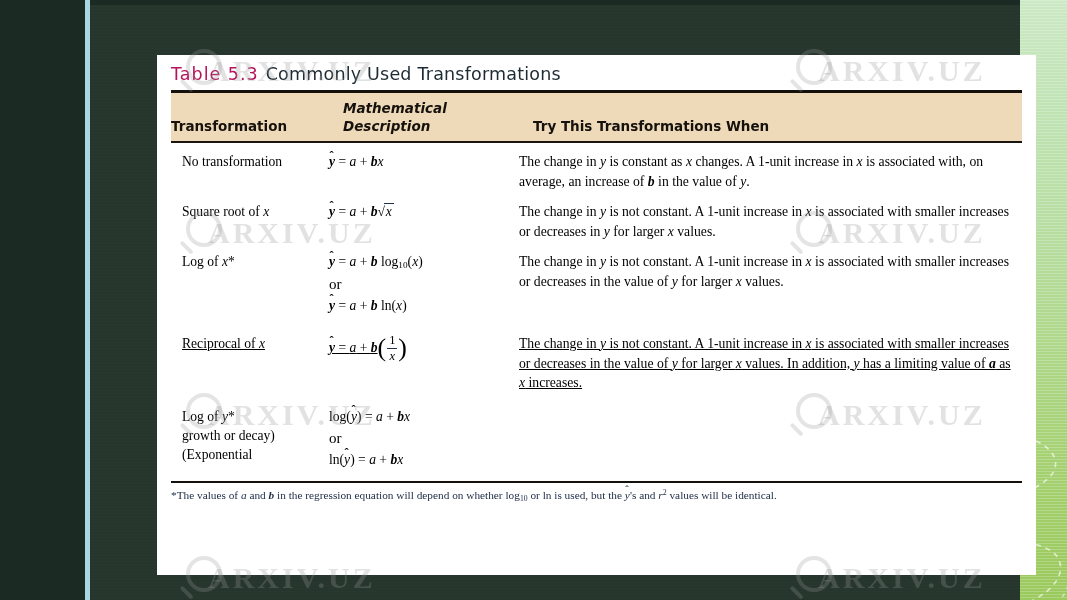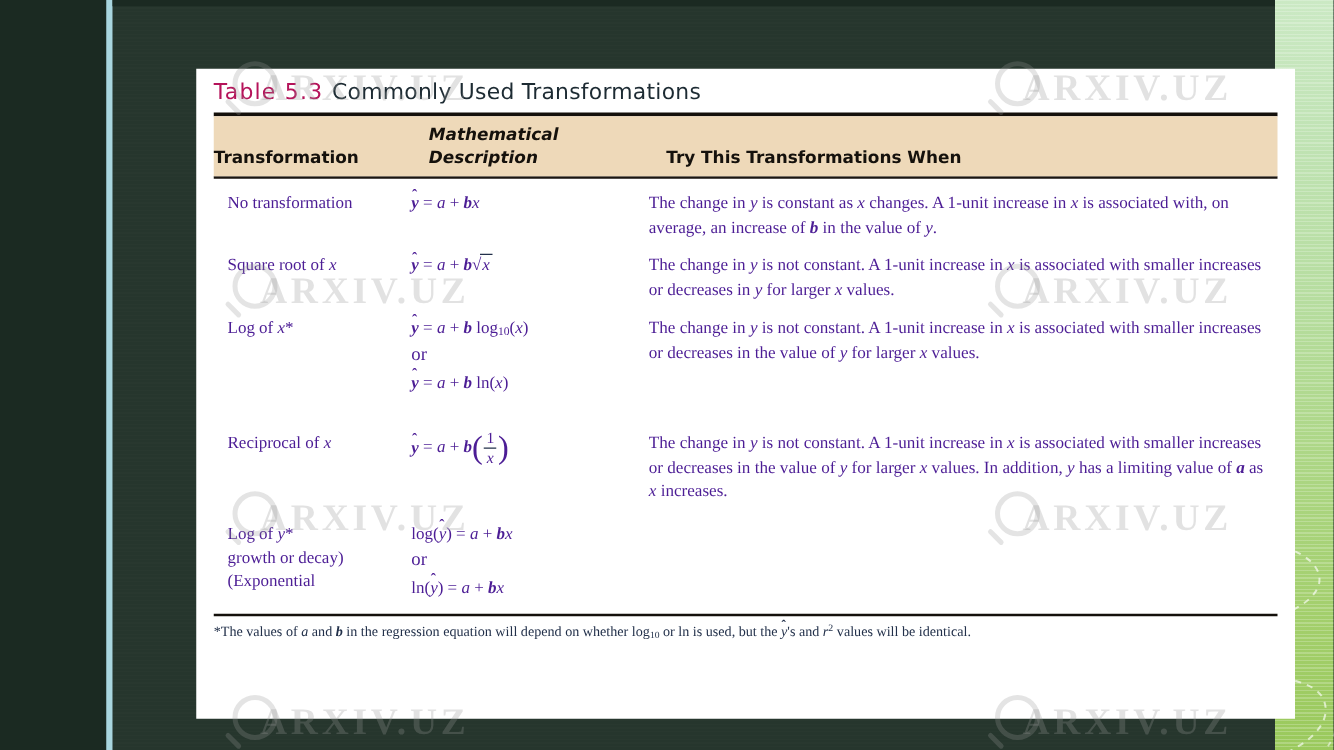--- a/index.html
+++ b/index.html
@@ -178,21 +178,21 @@
 
   .body-area {
     padding: 9px 0 0 0;
   }
   .drow {
     display: flex;
     margin-bottom: 11px;
   }
   .cellname, .cellmath, .celldesc {
     font-family: "Liberation Serif", serif;
-    color: #4c1d95;
+    color: #000000;
     font-size: 13.6px;
     line-height: 1.42;
   }
   .cellname { padding-left: 25px; width: 172px; flex: none; box-sizing: border-box; }
   .cellmath { width: 190px; flex: none; }
   .celldesc { flex: 1 1 auto; padding-right: 22px; font-size: 13.7px; }
   .it { font-style: italic; }
   .bi { font-style: italic; font-weight: bold; }
   .mline { white-space: nowrap; line-height: 1.5; }
   .hat { position: relative; }
@@ -327,21 +327,21 @@
           <div class="mline"><span class="bi hat">y</span> = <span class="it">a</span> + <span class="bi">b</span> log<sub class="lg">10</sub>(<span class="it">x</span>)</div>
           <div class="mline or-line">or</div>
           <div class="mline"><span class="bi hat">y</span> = <span class="it">a</span> + <span class="bi">b</span> ln(<span class="it">x</span>)</div>
         </div>
         <div class="celldesc">
           The change in <span class="it">y</span> is not constant. A 1-unit increase in <span class="it">x</span> is associated
           with smaller increases or decreases in the value of <span class="it">y</span> for larger <span class="it">x</span> values.
         </div>
       </div>
 
-      <div class="drow" style="margin-top:28px;">
+      <div class="drow" style="margin-top:18px;text-decoration:underline;">
         <div class="cellname">Reciprocal of <span class="it">x</span></div>
         <div class="cellmath">
           <div class="mline"><span class="bi hat">y</span> = <span class="it">a</span> + <span class="bi">b</span><span class="bigparen">(</span><span class="frac"><span class="num">1</span><span class="bar"></span><span class="den">x</span></span><span class="bigparen">)</span></div>
         </div>
         <div class="celldesc">
           The change in <span class="it">y</span> is not constant. A 1-unit increase in <span class="it">x</span> is associated
           with smaller increases or decreases in the value of <span class="it">y</span> for larger <span class="it">x</span>
           values. In addition, <span class="it">y</span> has a limiting value of <span class="bi">a</span> as <span class="it">x</span> increases.
         </div>
       </div>

